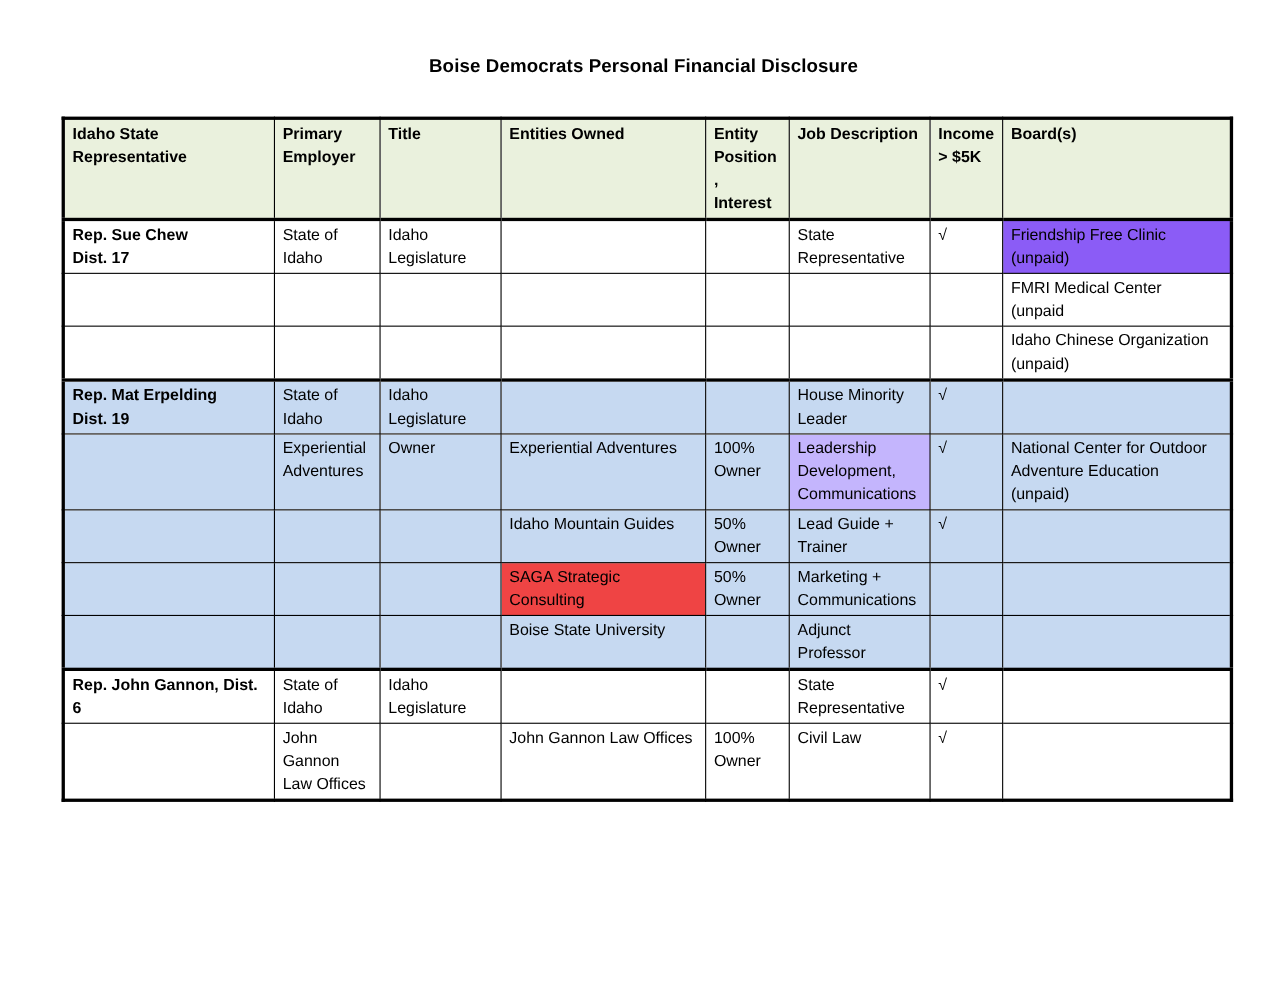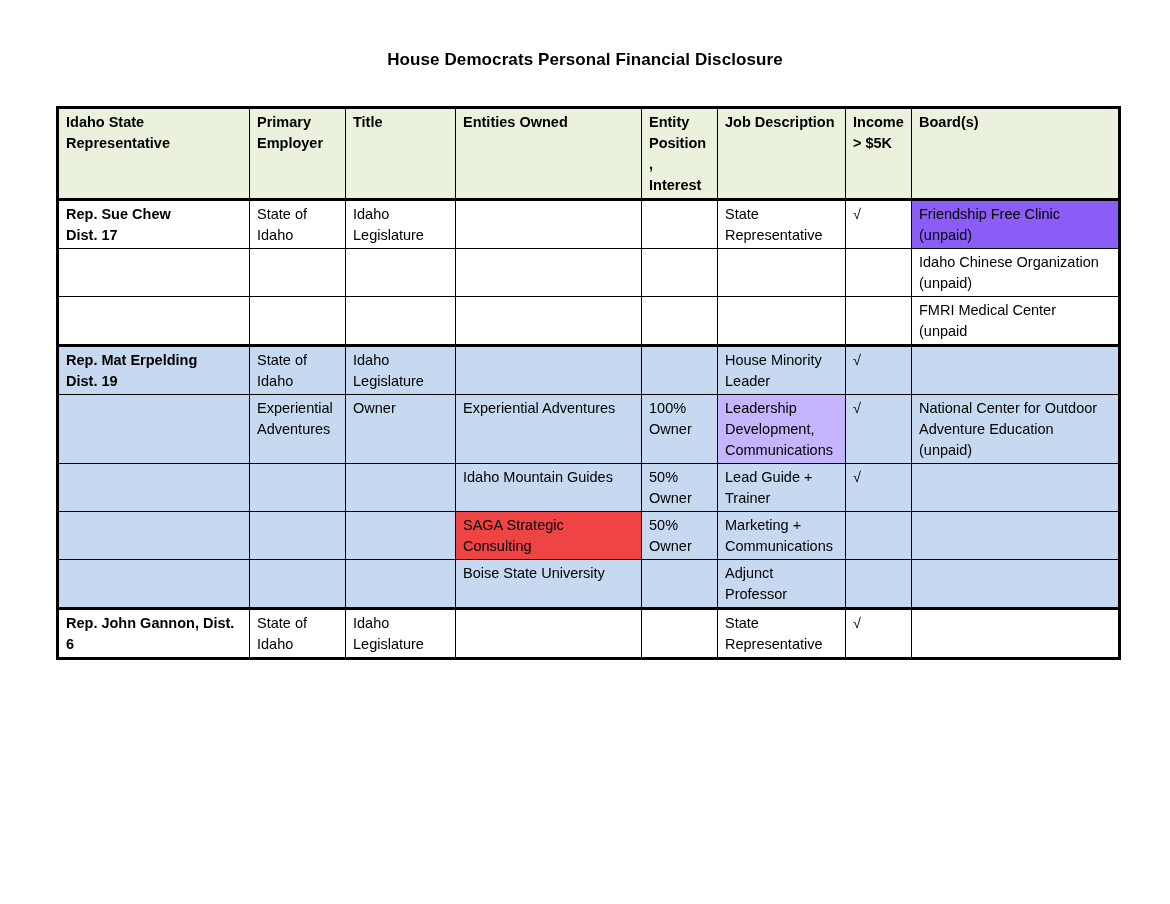--- a/index.html
+++ b/index.html
@@ -50,21 +50,21 @@
   tr.section-start td {
     border-top: 3px solid #000000;
   }
   tr.section-start td:first-child {
     font-weight: bold;
   }
 </style>
 </head>
 <body>
 
-<div class="page-title">House Democrats Personal Financial Disclosure</div>
+<div class="page-title">Boise Democrats Personal Financial Disclosure</div>
 
 <table class="disclosure">
   <colgroup>
     <col style="width:192px">
     <col style="width:96px">
     <col style="width:110px">
     <col style="width:186px">
     <col style="width:76px">
     <col style="width:128px">
     <col style="width:66px">
@@ -104,33 +104,33 @@
 (unpaid)</td>
       </tr>
       <tr>
         <td style="background: rgb(255, 255, 255);"></td>
         <td style="background: rgb(255, 255, 255);"></td>
         <td style="background: rgb(255, 255, 255);"></td>
         <td style="background: rgb(255, 255, 255);"></td>
         <td style="background: rgb(255, 255, 255);"></td>
         <td style="background: rgb(255, 255, 255);"></td>
         <td style="background: rgb(255, 255, 255);"></td>
+        <td style="background: rgb(255, 255, 255);">FMRI Medical Center
+(unpaid</td>
+      </tr>
+      <tr>
+        <td style="background: rgb(255, 255, 255);"></td>
+        <td style="background: rgb(255, 255, 255);"></td>
+        <td style="background: rgb(255, 255, 255);"></td>
+        <td style="background: rgb(255, 255, 255);"></td>
+        <td style="background: rgb(255, 255, 255);"></td>
+        <td style="background: rgb(255, 255, 255);"></td>
+        <td style="background: rgb(255, 255, 255);"></td>
         <td style="background: rgb(255, 255, 255);">Idaho Chinese Organization
 (unpaid)</td>
-      </tr>
-      <tr>
-        <td style="background: rgb(255, 255, 255);"></td>
-        <td style="background: rgb(255, 255, 255);"></td>
-        <td style="background: rgb(255, 255, 255);"></td>
-        <td style="background: rgb(255, 255, 255);"></td>
-        <td style="background: rgb(255, 255, 255);"></td>
-        <td style="background: rgb(255, 255, 255);"></td>
-        <td style="background: rgb(255, 255, 255);"></td>
-        <td style="background: rgb(255, 255, 255);">FMRI Medical Center
-(unpaid</td>
       </tr>
       <tr class="section-start">
         <td style="background: rgb(198, 217, 241);">Rep. Mat Erpelding
 Dist. 19</td>
         <td style="background: rgb(198, 217, 241);">State of
 Idaho</td>
         <td style="background: rgb(198, 217, 241);">Idaho
 Legislature</td>
         <td style="background: rgb(198, 217, 241);"></td>
         <td style="background: rgb(198, 217, 241);"></td>
@@ -197,14 +197,27 @@
 Idaho</td>
         <td style="background: rgb(255, 255, 255);">Idaho
 Legislature</td>
         <td style="background: rgb(255, 255, 255);"></td>
         <td style="background: rgb(255, 255, 255);"></td>
         <td style="background: rgb(255, 255, 255);">State
 Representative</td>
         <td style="background: rgb(255, 255, 255);">√</td>
         <td style="background: rgb(255, 255, 255);"></td>
       </tr>
+      <tr>
+        <td style="background: rgb(255, 255, 255);"></td>
+        <td style="background: rgb(255, 255, 255);">John
+Gannon
+Law Offices</td>
+        <td style="background: rgb(255, 255, 255);"></td>
+        <td style="background: rgb(255, 255, 255);">John Gannon Law Offices</td>
+        <td style="background: rgb(255, 255, 255);">100%
+Owner</td>
+        <td style="background: rgb(255, 255, 255);">Civil Law</td>
+        <td style="background: rgb(255, 255, 255);">√</td>
+        <td style="background: rgb(255, 255, 255);"></td>
+      </tr>
     </tbody>
 </table>
 
 </body></html>

